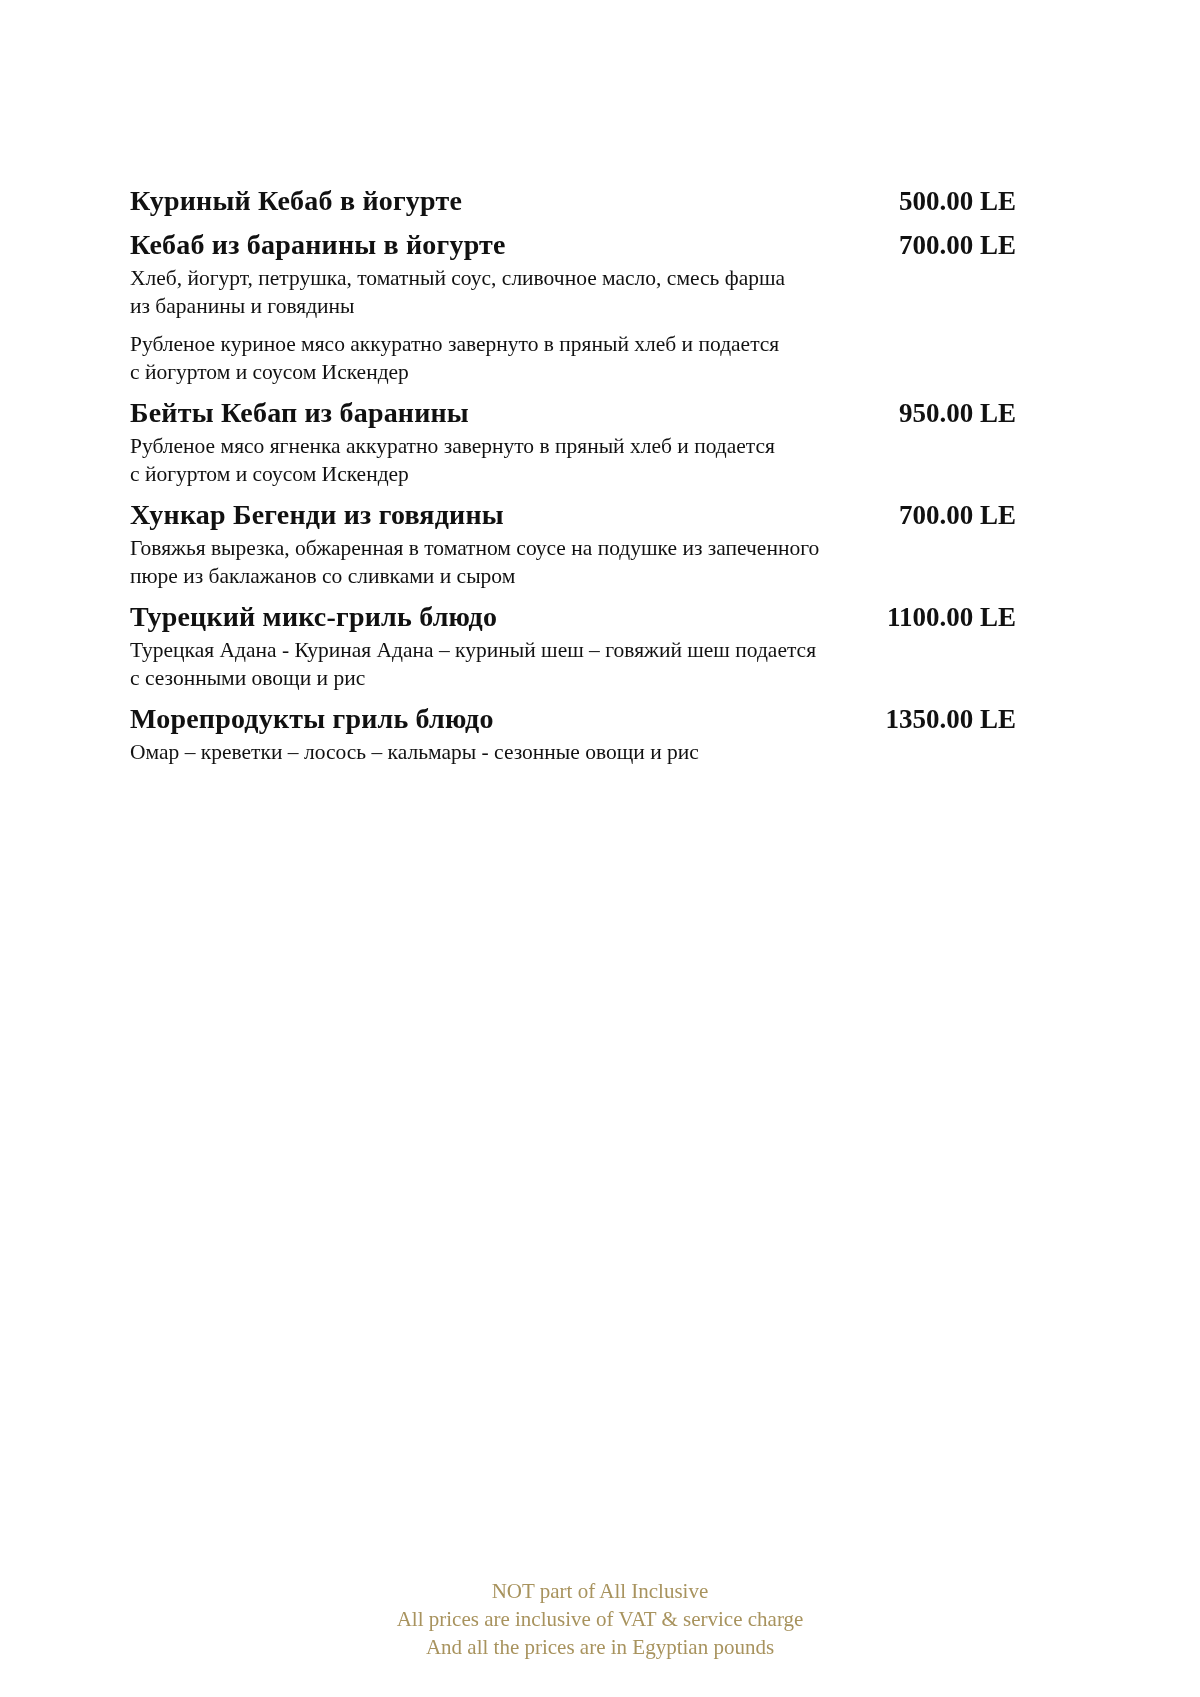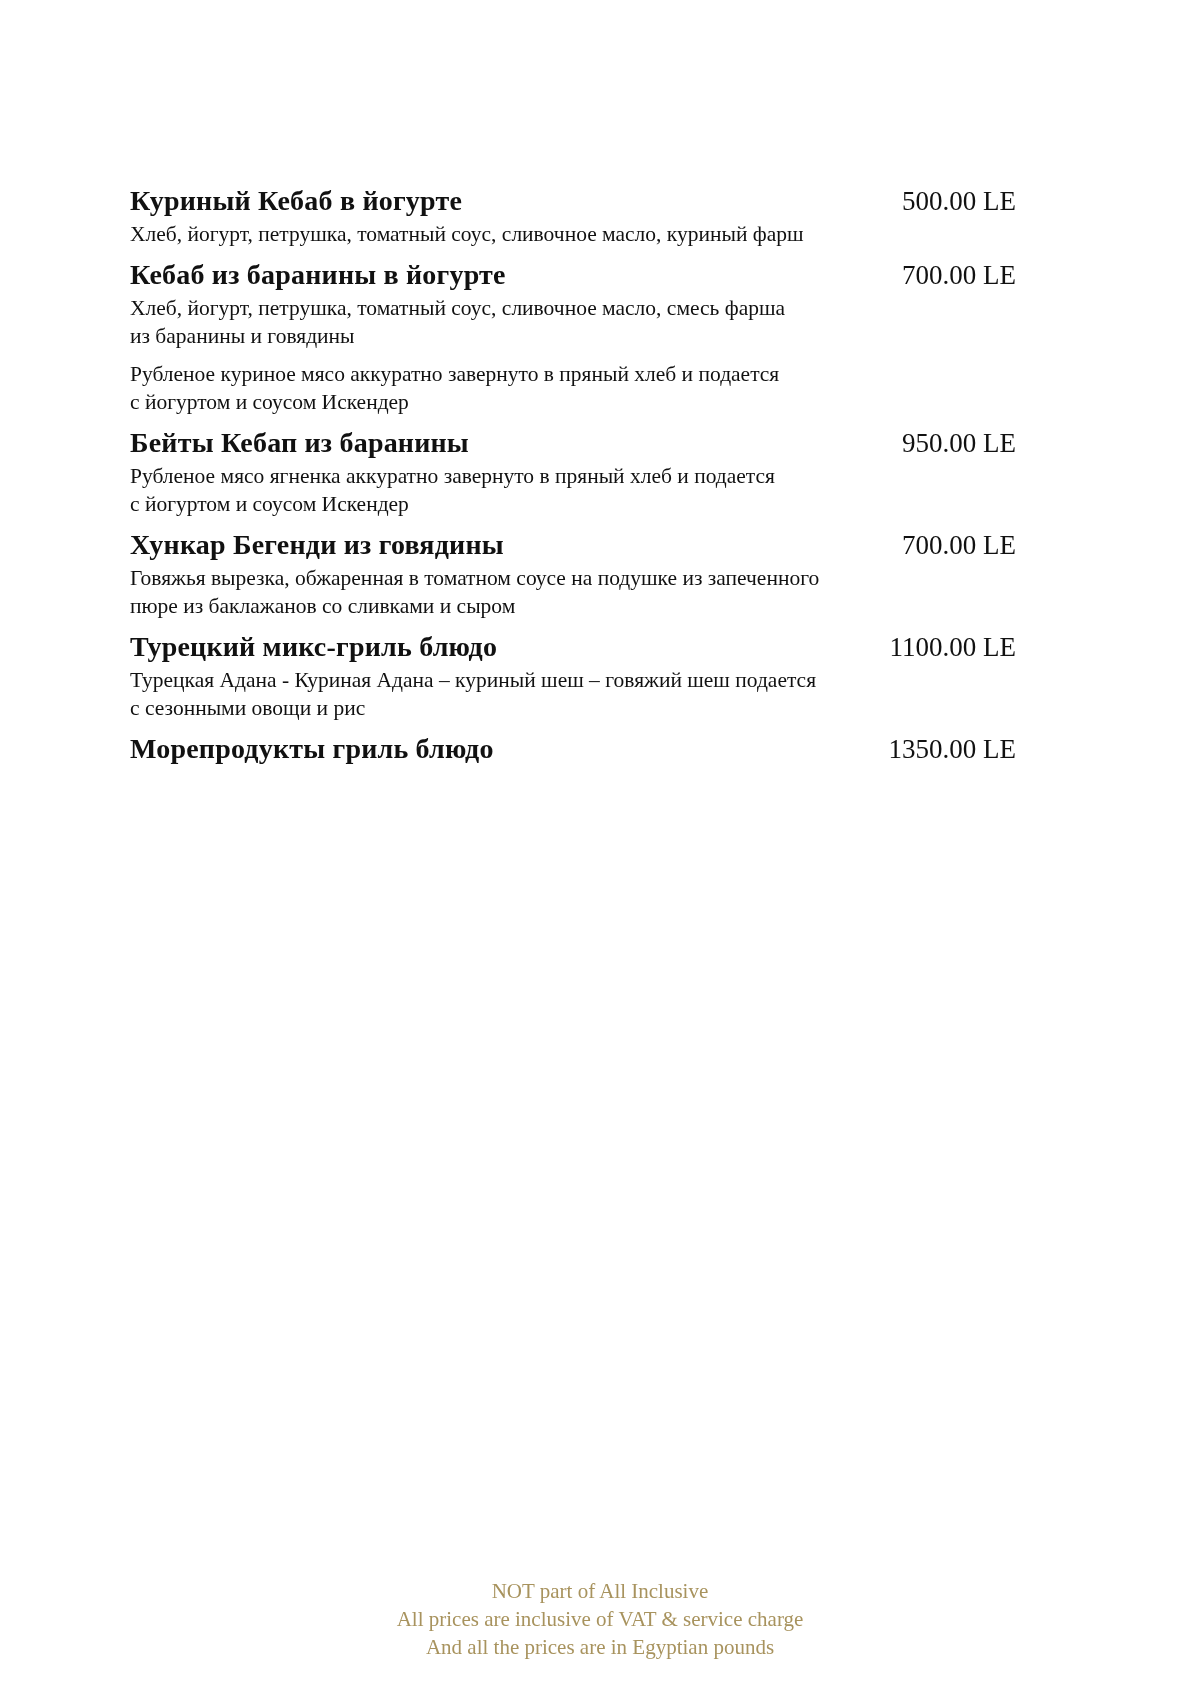--- a/index.html
+++ b/index.html
@@ -30,21 +30,21 @@
     justify-content: space-between;
     align-items: baseline;
   }
   .dish-name {
     font-weight: bold;
     font-size: 28px;
     line-height: 34px;
     letter-spacing: 0.2px;
   }
   .dish-price {
-    font-weight: normal;
+    font-weight: bold;
     font-size: 27px;
     line-height: 34px;
     white-space: nowrap;
     text-align: left;
   }
   .dish-desc {
     font-size: 21.5px;
     line-height: 28px;
     margin-top: 2px;
     max-width: 790px;
@@ -67,21 +67,20 @@
 
 <div class="page">
 
   <div class="menu-list">
 
     <div class="menu-item">
       <div class="item-head">
         <span class="dish-name">Куриный Кебаб в йогурте</span>
         <span class="dish-price">500.00 LE</span>
       </div>
-      <div class="dish-desc">Хлеб, йогурт, петрушка, томатный соус, сливочное масло, куриный фарш</div>
     </div>
 
     <div class="menu-item">
       <div class="item-head">
         <span class="dish-name">Кебаб из баранины в йогурте</span>
         <span class="dish-price">700.00 LE</span>
       </div>
       <div class="dish-desc">Хлеб, йогурт, петрушка, томатный соус, сливочное масло, смесь фарша
 из баранины и говядины</div>
     </div>
@@ -117,20 +116,21 @@
       </div>
       <div class="dish-desc">Турецкая Адана - Куриная Адана – куриный шеш – говяжий шеш подается
 с сезонными овощи и рис</div>
     </div>
 
     <div class="menu-item">
       <div class="item-head">
         <span class="dish-name">Морепродукты гриль блюдо</span>
         <span class="dish-price">1350.00 LE</span>
       </div>
+      <div class="dish-desc">Омар – креветки – лосось – кальмары - сезонные овощи и рис</div>
     </div>
 
   </div>
 
   <div class="footer-note">
     <div>NOT part of All Inclusive</div>
     <div>All prices are inclusive of VAT &amp; service charge</div>
     <div>And all the prices are in Egyptian pounds</div>
   </div>
 

